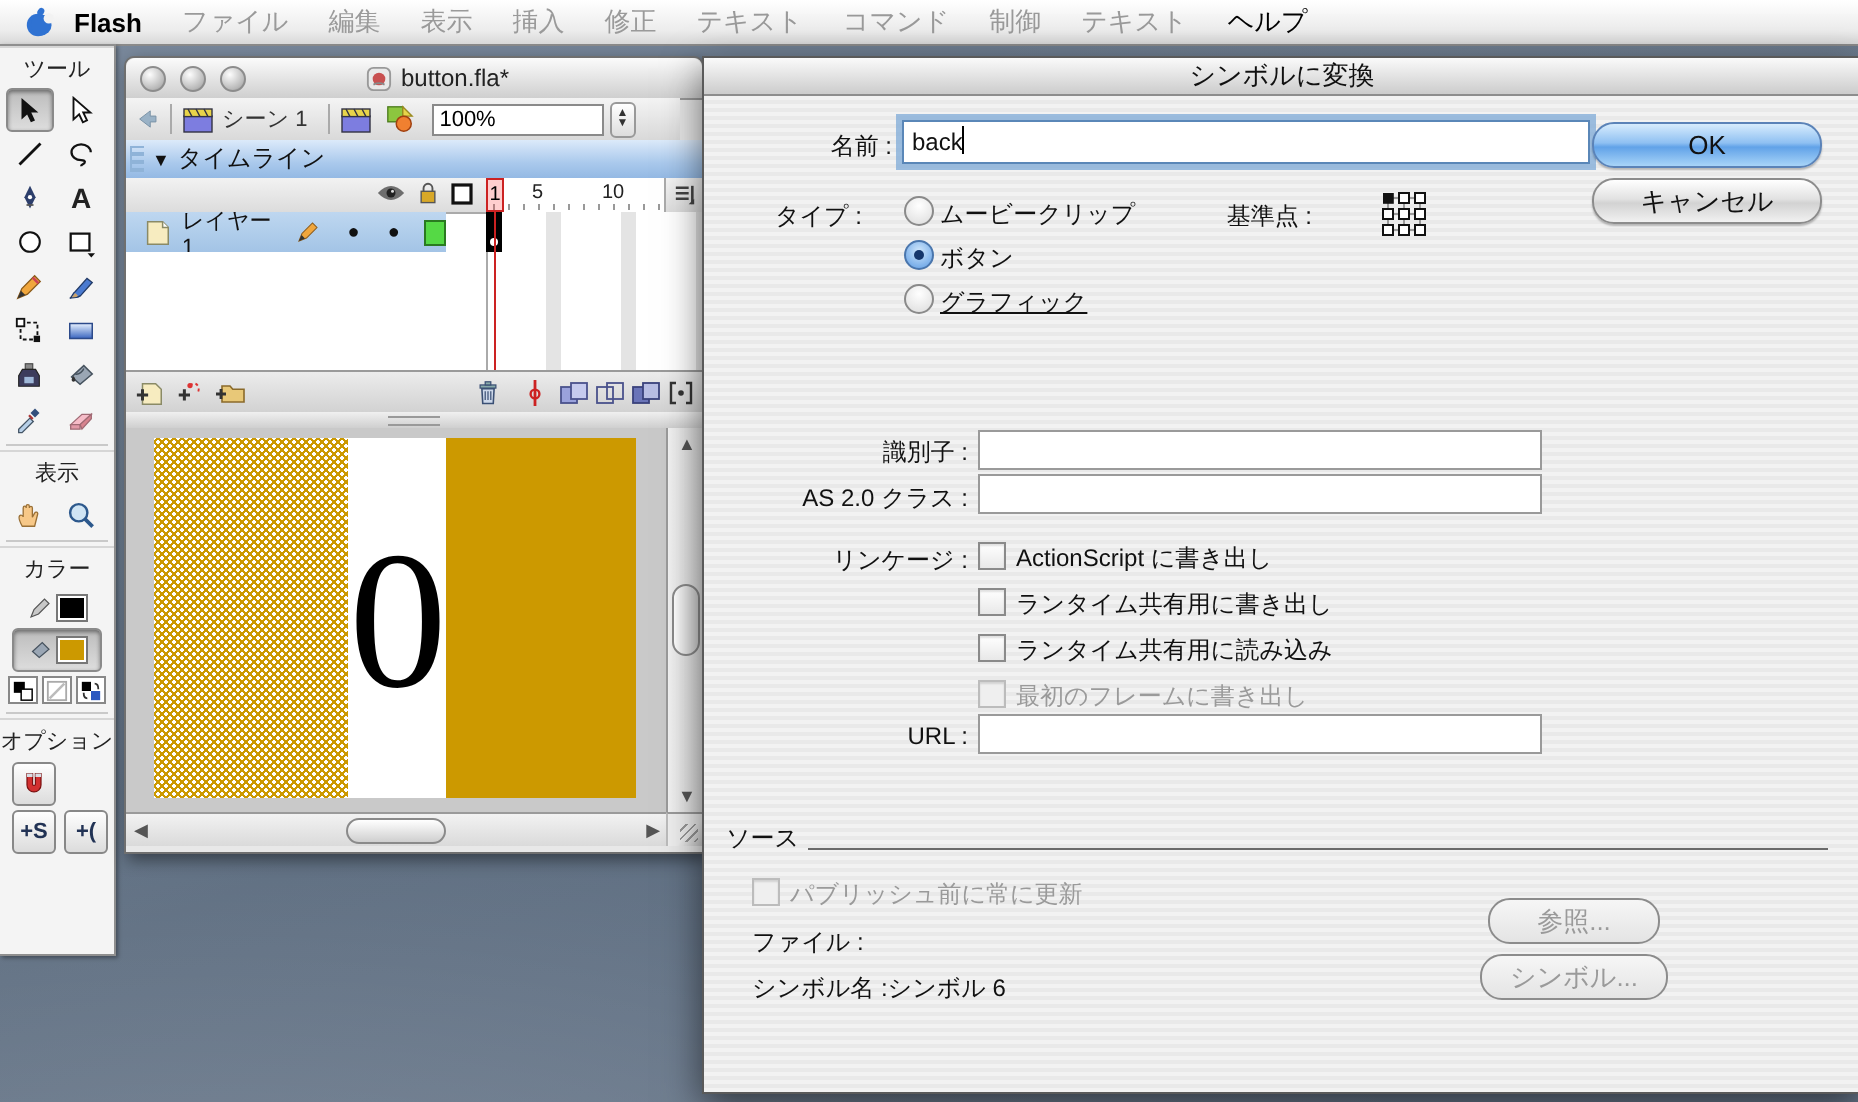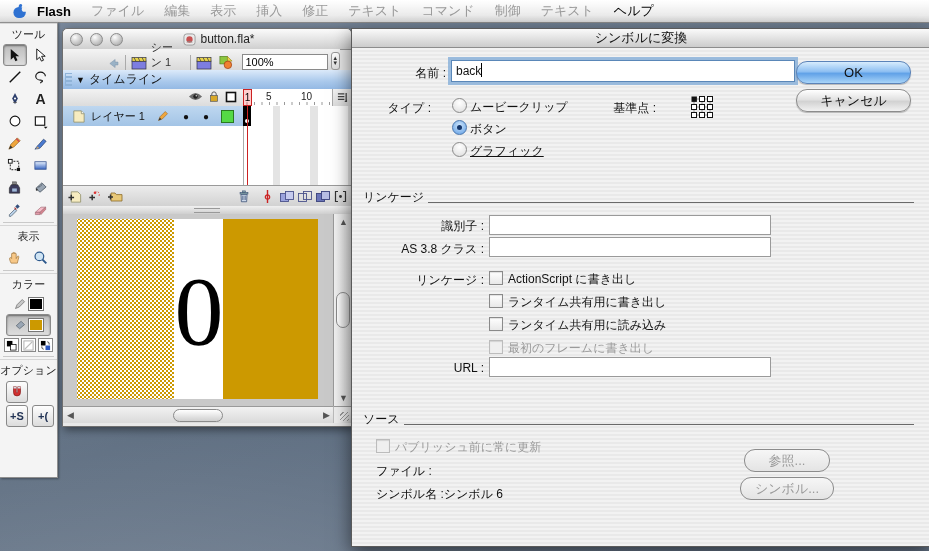--- a/index.html
+++ b/index.html
@@ -40,36 +40,36 @@
   .glyphbtn{font-size:11px;color:#235;font-weight:bold;}
 
   
   #docwin{position:absolute;left:62px;top:28px;width:288px;height:397px;background:#e8e8e8;
     border:1px solid #6f6f6f;border-radius:5px 5px 0 0;box-shadow:2px 3px 8px rgba(0,0,0,.45);}
   #dw-title{position:absolute;left:0;top:0;right:0;height:20px;border-radius:5px 5px 0 0;
     background:linear-gradient(#fbfbfb,#cfcfcf);border-bottom:1px solid #9a9a9a;display:flex;align-items:center;}
   .light{width:11px;height:11px;border-radius:50%;background:radial-gradient(circle at 35% 30%,#fdfdfd,#b9b9b9 70%,#8f8f8f);border:1px solid #8c8c8c;margin-left:7px;}
   #dw-title .ttl{flex:0 0 auto;margin:0 auto;display:flex;align-items:center;gap:4px;font-size:12px;color:#222;transform:translateX(-18px);}
   #dw-edit{position:absolute;left:0;top:20px;right:11px;height:21px;background:linear-gradient(#f4f4f4,#d9d9d9);border-bottom:1px solid #9a9a9a;
-    display:flex;align-items:flex-end;font-size:11px;color:#333;padding-left:40px;}
+    display:flex;align-items:center;font-size:11px;color:#333;}
   .vsep{width:1px;height:15px;background:#aaa;margin:0 5px;}
   #zoomfield{width:78px;height:14px;border:1px solid #8a8a8a;background:#fff;font-size:11px;padding:0 3px;font-family:inherit;}
   .stepper{width:11px;height:16px;border:1px solid #999;border-radius:3px;background:linear-gradient(#fff,#ddd);display:flex;flex-direction:column;align-items:center;justify-content:center;font-size:6px;color:#333;line-height:5px;margin-left:3px;}
   #tl-head{position:absolute;left:0;top:41px;right:0;height:19px;
     background:linear-gradient(#dceafa,#aac9ec 60%,#94b9e4);border-bottom:1px solid #7a97b5;
     display:flex;align-items:center;font-size:12px;color:#111;}
   .grip{width:6px;height:13px;margin:0 4px 0 2px;background:repeating-linear-gradient(0deg,#8fb3d8 0 2px,transparent 2px 4px);border-left:1px solid #8fb3d8;}
   
   #tl-body{position:absolute;left:0;top:60px;right:0;height:117px;background:#fff;border-bottom:1px solid #9a9a9a;}
   #tl-ruler{position:absolute;left:0;top:0;width:180px;height:17px;background:linear-gradient(#f2f2f2,#dcdcdc);border-bottom:1px solid #aaa;border-right:1px solid #aaa;}
   #tl-ruler .icons{position:absolute;right:6px;top:1px;display:flex;gap:5px;align-items:center;}
   #fr-ruler{position:absolute;left:180px;top:0;right:18px;height:17px;background:#fff;border-bottom:1px solid #aaa;font-size:10px;color:#222;}
   #fr-ruler .tick{position:absolute;top:2px;}
   #fview{position:absolute;right:0;top:0;width:18px;height:17px;border-left:1px solid #aaa;border-bottom:1px solid #aaa;background:linear-gradient(#f4f4f4,#ddd);display:flex;align-items:center;justify-content:center;}
-  #layer-row{position:absolute;left:0;top:17px;width:180px;height:20px;background:linear-gradient(#bed7f0,#a3c4e6);border-bottom:1px solid #8aa8c8;display:flex;align-items:center;font-size:11px;color:#111;}
+  #layer-row{position:absolute;left:0;top:17px;width:160px;height:20px;background:linear-gradient(#bed7f0,#a3c4e6);border-bottom:1px solid #8aa8c8;display:flex;align-items:center;font-size:11px;color:#111;}
   #frames{position:absolute;left:180px;top:17px;right:0;bottom:20px;
     background:repeating-linear-gradient(90deg,#fff 0 30px,#e4e4e4 30px 37.5px);}
   #kf{position:absolute;left:0;top:0;width:8px;height:20px;background:#000;}
   #kf:after{content:"";position:absolute;left:2px;bottom:3px;width:4px;height:4px;border-radius:50%;background:#fff;}
   #playhead{position:absolute;left:180px;top:0;width:9px;height:17px;background:rgba(255,60,60,.25);border:1px solid #cc2222;box-sizing:border-box;font-size:10px;color:#000;text-align:center;line-height:15px;}
   #phline{position:absolute;left:184px;top:17px;width:1px;height:80px;background:#cc2222;}
   #lp-empty{position:absolute;left:0;top:37px;width:180px;bottom:20px;background:#fff;border-right:1px solid #aaa;}
   #tl-foot{position:absolute;left:0;bottom:0;right:0;height:20px;background:linear-gradient(#ececec,#d2d2d2);border-top:1px solid #9a9a9a;display:flex;align-items:center;}
   .footic{margin:0 2px;}
   
@@ -507,27 +507,23 @@
           <rect x="0.5" y="8.5" width="5" height="5" fill="#fff" stroke="#111"></rect>
           <rect x="8.5" y="8.5" width="5" height="5" fill="#fff" stroke="#111"></rect>
           <rect x="16.5" y="8.5" width="5" height="5" fill="#fff" stroke="#111"></rect>
           <rect x="0.5" y="16.5" width="5" height="5" fill="#fff" stroke="#111"></rect>
           <rect x="8.5" y="16.5" width="5" height="5" fill="#fff" stroke="#111"></rect>
           <rect x="16.5" y="16.5" width="5" height="5" fill="#fff" stroke="#111"></rect>
         </svg>
     </span>
     <div class="aquabtn" style="left:444px;top:60px;width:113px;">キャンセル</div>
 
-    <div class="sect" style="top:160px;">
-      <span>リンケージ</span>
-        <span class="rule"></span>
-    </div>
     <span class="lbl" style="left:0;width:132px;top:189px;">識別子 :</span>
     <input class="field" style="left: 137px; top: 186px; width: 274px;" value="">
-    <span class="lbl" style="left:0;width:132px;top:212px;">AS 3.8 クラス :</span>
+    <span class="lbl" style="left:0;width:132px;top:212px;">AS 2.0 クラス :</span>
     <input class="field" style="left: 137px; top: 208px; width: 274px;" value="">
 
     <span class="lbl" style="left:0;width:132px;top:243px;">リンケージ :</span>
     <span class="cb" style="left:137px;top:242px;"></span>
     <span class="clabel" style="left:156px;top:242px;">ActionScript に書き出し</span>
     <span class="cb" style="left:137px;top:265px;"></span>
     <span class="clabel" style="left:156px;top:265px;">ランタイム共有用に書き出し</span>
     <span class="cb" style="left:137px;top:288px;"></span>
     <span class="clabel" style="left:156px;top:288px;">ランタイム共有用に読み込み</span>
     <span class="cb disabled" style="left:137px;top:311px;"></span>

